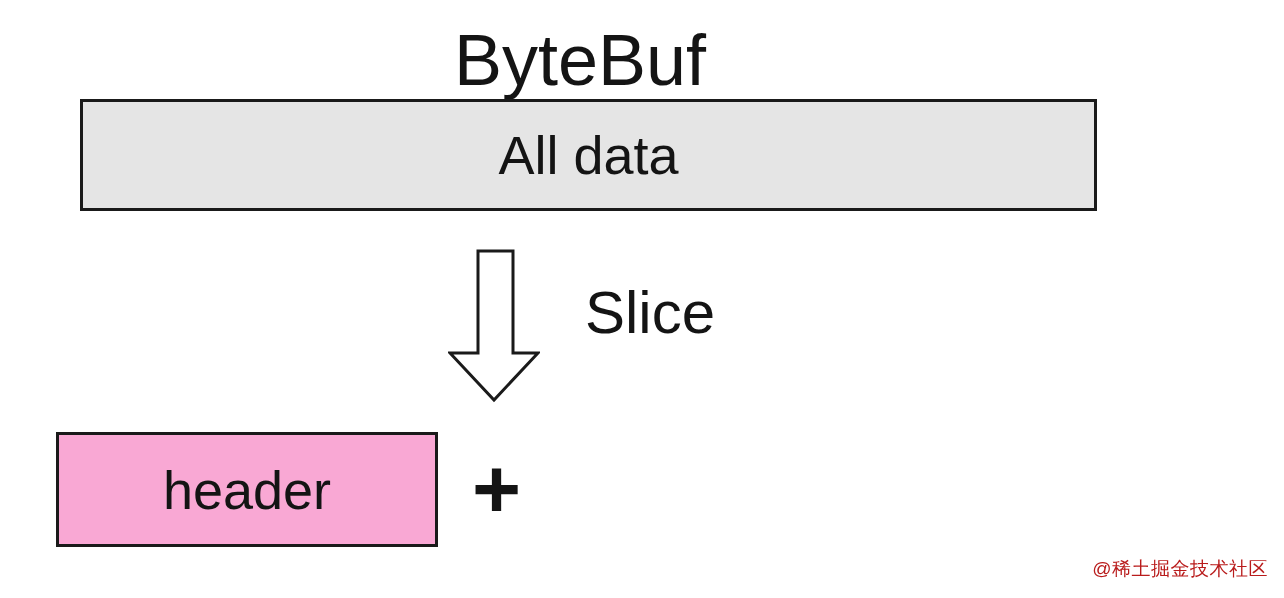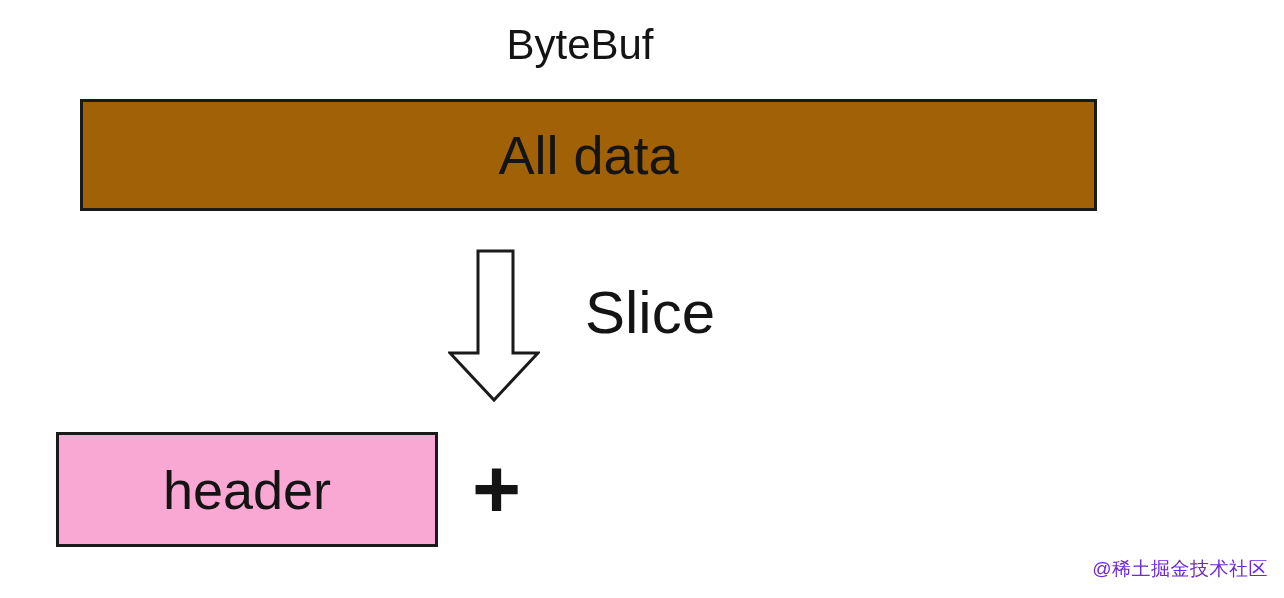--- a/index.html
+++ b/index.html
@@ -14,41 +14,41 @@
     height: 598px;
     background: #ffffff;
     overflow: hidden;
   }
   .diagram-title {
     position: absolute;
     left: 430px;
     top: 24px;
     width: 300px;
     text-align: center;
-    font-size: 42px;
+    font-size: 72px;
     line-height: 1.0;
     color: #141414;
     white-space: nowrap;
   }
   .node {
     position: absolute;
     border: 3px solid #1a1a1a;
     display: flex;
     align-items: center;
     justify-content: center;
     font-size: 54px;
     line-height: 1.0;
     color: #141414;
   }
   .node-alldata {
     left: 80px;
     top: 99px;
     width: 1017px;
     height: 112px;
-    background: #a16207;
+    background: #e5e5e5;
   }
   .node-header {
     left: 56px;
     top: 432px;
     width: 382px;
     height: 115px;
     background: #f9a8d4;
   }
   .node-body {
     left: 555px;
@@ -85,21 +85,21 @@
     font-size: 84px;
     font-weight: bold;
     color: #141414;
   }
   .watermark {
     position: absolute;
     right: 16px;
     top: 558px;
     font-size: 19px;
     line-height: 1.2;
-    color: #6d28d9;
+    color: #b91c1c;
     letter-spacing: 0.5px;
     white-space: nowrap;
   }
 </style>
 </head>
 <body>
 
 <div class="canvas">
 
   <div class="diagram-title">ByteBuf</div>

